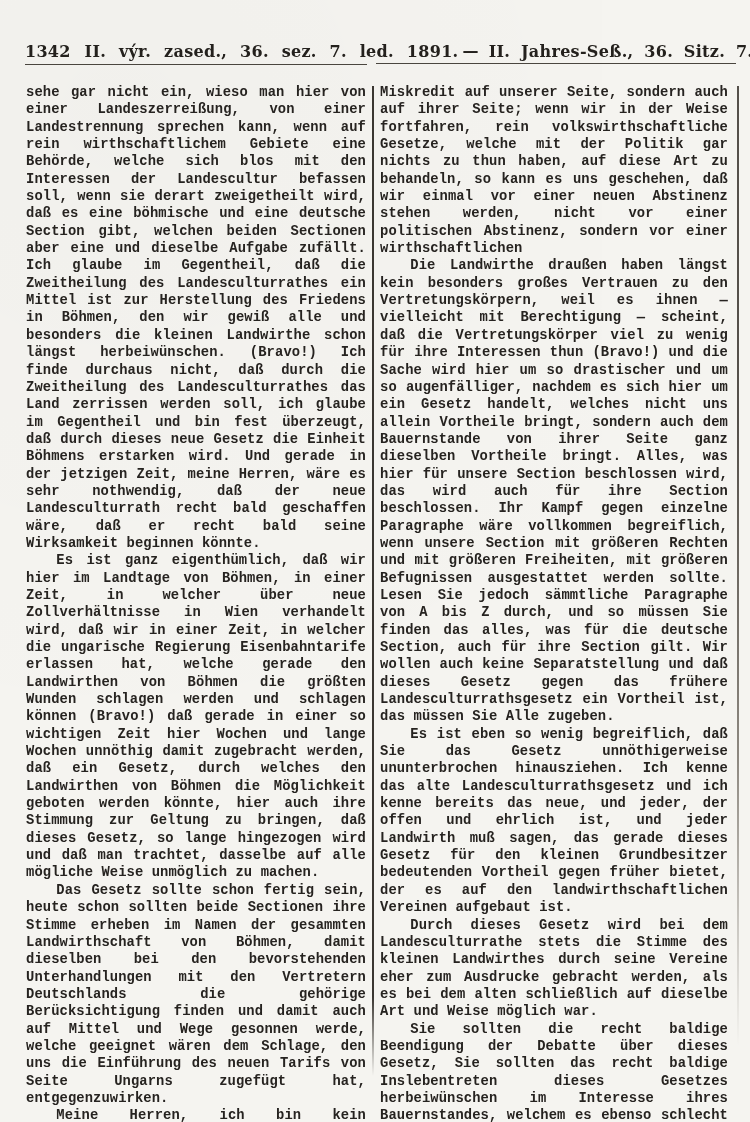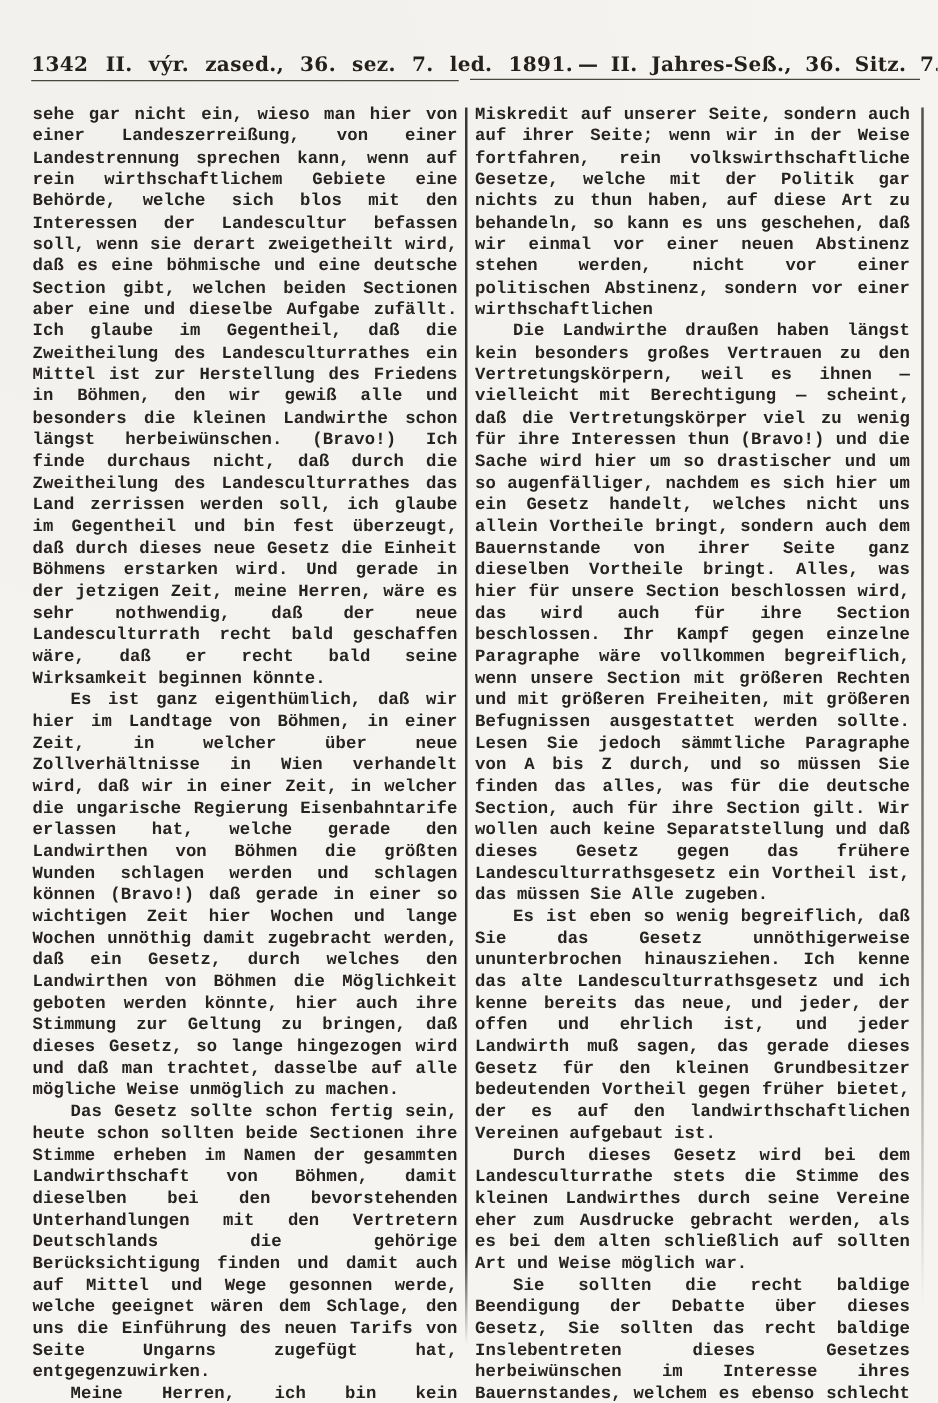--- a/index.html
+++ b/index.html
@@ -110,17 +110,17 @@
   <div class="column left">
       <p class="para">sehe gar nicht ein, wieso man hier von einer Landeszerreißung, von einer Landestrennung sprechen kann, wenn auf rein wirthschaftlichem Gebiete eine Behörde, welche sich blos mit den Interessen der Landescultur befassen soll, wenn sie derart zweigetheilt wird, daß es eine böhmische und eine deutsche Section gibt, welchen beiden Sectionen aber eine und dieselbe Aufgabe zufällt. Ich glaube im Gegentheil, daß die Zweitheilung des Landesculturrathes ein Mittel ist zur Herstellung des Friedens in Böhmen, den wir gewiß alle und besonders die kleinen Landwirthe schon längst herbeiwünschen. (Bravo!) Ich finde durchaus nicht, daß durch die Zweitheilung des Landesculturrathes das Land zerrissen werden soll, ich glaube im Gegentheil und bin fest überzeugt, daß durch dieses neue Gesetz die Einheit Böhmens erstarken wird. Und gerade in der jetzigen Zeit, meine Herren, wäre es sehr nothwendig, daß der neue Landesculturrath recht bald geschaffen wäre, daß er recht bald seine Wirksamkeit beginnen könnte.</p>
       <p class="para indent">Es ist ganz eigenthümlich, daß wir hier im Landtage von Böhmen, in einer Zeit, in welcher über neue Zollverhältnisse in Wien verhandelt wird, daß wir in einer Zeit, in welcher die ungarische Regierung Eisenbahntarife erlassen hat, welche gerade den Landwirthen von Böhmen die größten Wunden schlagen werden und schlagen können (Bravo!) daß gerade in einer so wichtigen Zeit hier Wochen und lange Wochen unnöthig damit zugebracht werden, daß ein Gesetz, durch welches den Landwirthen von Böhmen die Möglichkeit geboten werden könnte, hier auch ihre Stimmung zur Geltung zu bringen, daß dieses Gesetz, so lange hingezogen wird und daß man trachtet, dasselbe auf alle mögliche Weise unmöglich zu machen.</p>
       <p class="para indent">Das Gesetz sollte schon fertig sein, heute schon sollten beide Sectionen ihre Stimme erheben im Namen der gesammten Landwirthschaft von Böhmen, damit dieselben bei den bevorstehenden Unterhandlungen mit den Vertretern Deutschlands die gehörige Berücksichtigung finden und damit auch auf Mittel und Wege gesonnen werde, welche geeignet wären dem Schlage, den uns die Einführung des neuen Tarifs von Seite Ungarns zugefügt hat, entgegenzuwirken.</p>
       <p class="para indent">Meine Herren, ich bin kein Politiker, ich glaube aber, daß durch die Art der Behandlung dieser Gesetzesvorlage, wie wir sie bereits seit Wochen verfolgen, daß durch diese Behandlung der ganze Parlamentarismus in Miskredit gebracht werden muß, und ich glaube nicht blos in</p>
     </div>
   <div class="column right">
       <p class="para">Miskredit auf unserer Seite, sondern auch auf ihrer Seite; wenn wir in der Weise fortfahren, rein volkswirthschaftliche Gesetze, welche mit der Politik gar nichts zu thun haben, auf diese Art zu behandeln, so kann es uns geschehen, daß wir einmal vor einer neuen Abstinenz stehen werden, nicht vor einer politischen Abstinenz, sondern vor einer wirthschaftlichen</p>
       <p class="para indent">Die Landwirthe draußen haben längst kein besonders großes Vertrauen zu den Vertretungskörpern, weil es ihnen — vielleicht mit Berechtigung — scheint, daß die Vertretungskörper viel zu wenig für ihre Interessen thun (Bravo!) und die Sache wird hier um so drastischer und um so augenfälliger, nachdem es sich hier um ein Gesetz handelt, welches nicht uns allein Vortheile bringt, sondern auch dem Bauernstande von ihrer Seite ganz dieselben Vortheile bringt. Alles, was hier für unsere Section beschlossen wird, das wird auch für ihre Section beschlossen. Ihr Kampf gegen einzelne Paragraphe wäre vollkommen begreiflich, wenn unsere Section mit größeren Rechten und mit größeren Freiheiten, mit größeren Befugnissen ausgestattet werden sollte. Lesen Sie jedoch sämmtliche Paragraphe von A bis Z durch, und so müssen Sie finden das alles, was für die deutsche Section, auch für ihre Section gilt. Wir wollen auch keine Separatstellung und daß dieses Gesetz gegen das frühere Landesculturrathsgesetz ein Vortheil ist, das müssen Sie Alle zugeben.</p>
       <p class="para indent">Es ist eben so wenig begreiflich, daß Sie das Gesetz unnöthigerweise ununterbrochen hinausziehen. Ich kenne das alte Landesculturrathsgesetz und ich kenne bereits das neue, und jeder, der offen und ehrlich ist, und jeder Landwirth muß sagen, das gerade dieses Gesetz für den kleinen Grundbesitzer bedeutenden Vortheil gegen früher bietet, der es auf den landwirthschaftlichen Vereinen aufgebaut ist.</p>
-      <p class="para indent">Durch dieses Gesetz wird bei dem Landesculturrathe stets die Stimme des kleinen Landwirthes durch seine Vereine eher zum Ausdrucke gebracht werden, als es bei dem alten schließlich auf sollten Art und Weise möglich war.</p>
+      <p class="para indent">Durch dieses Gesetz wird bei dem Landesculturrathe stets die Stimme des kleinen Landwirthes durch seine Vereine eher zum Ausdrucke gebracht werden, als es bei dem alten schließlich auf dieselbe Art und Weise möglich war.</p>
       <p class="para indent">Sie sollten die recht baldige Beendigung der Debatte über dieses Gesetz, Sie sollten das recht baldige Inslebentreten dieses Gesetzes herbeiwünschen im Interesse ihres Bauernstandes, welchem es ebenso schlecht geht, wie dem deutschen Bauernstande, (Bravo!) einem Bauernstande, welcher bei den jetzigen traurigen landwirthschaftlichen Verhältnissen nicht bestehen kann, sondern welcher seinem Ruin entgegengeht, ob er nun deutsch oder böhmisch ist. (Sehr gut!)</p>
     </div>
 
 </div>
 
 </body></html>

